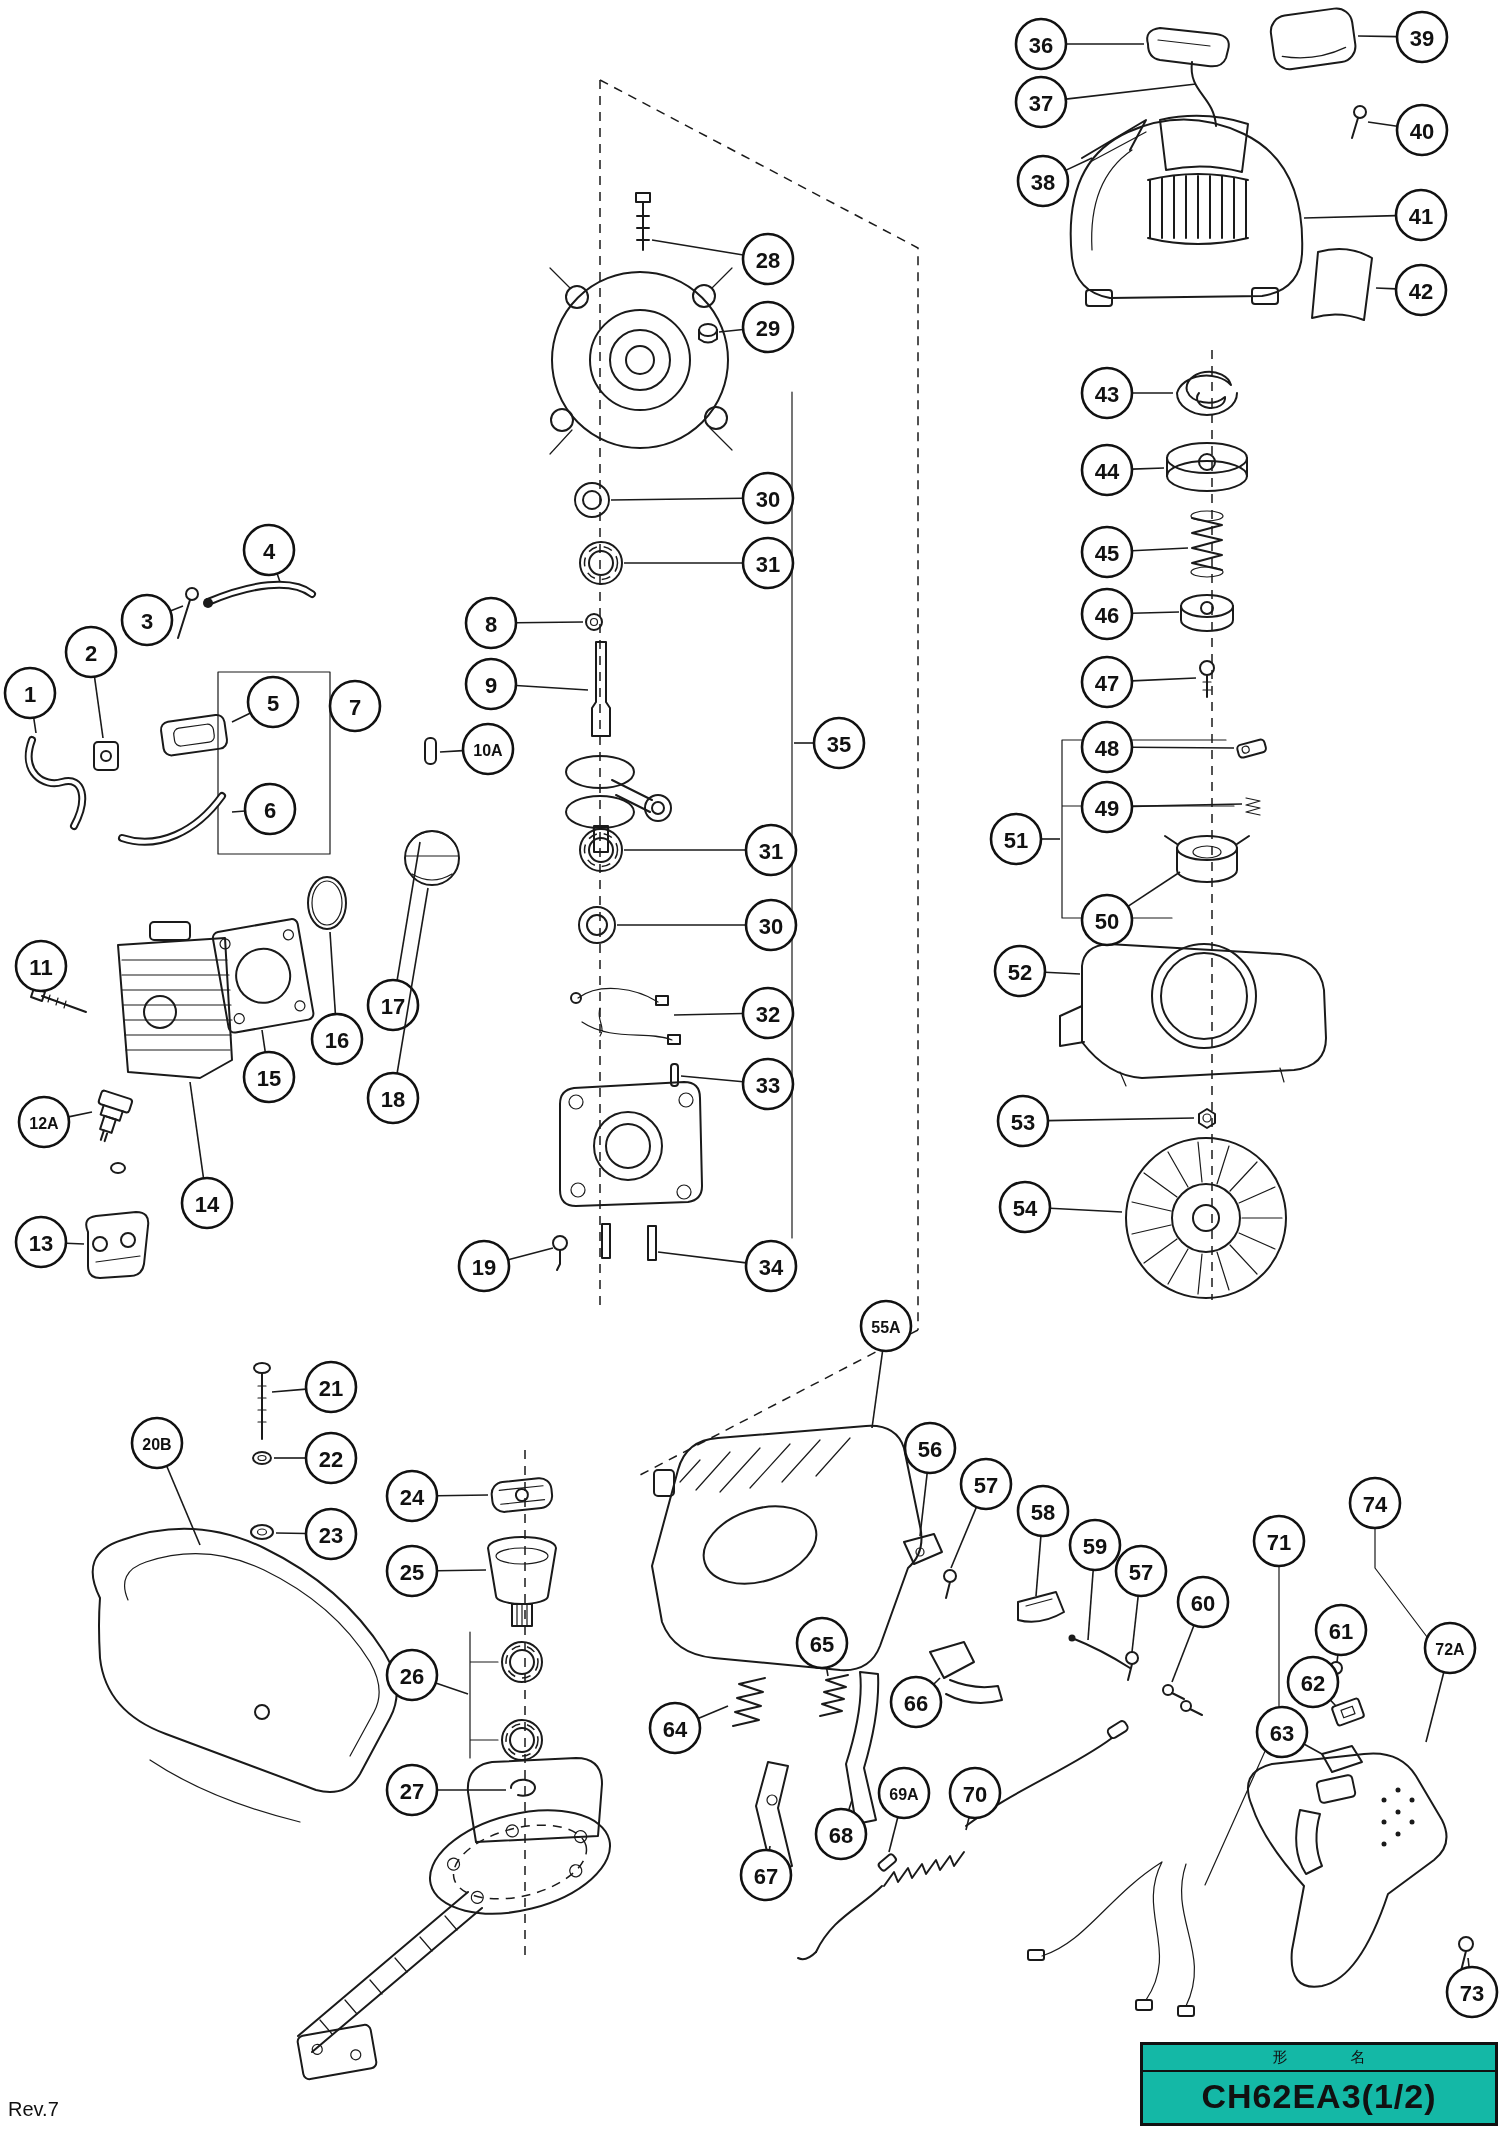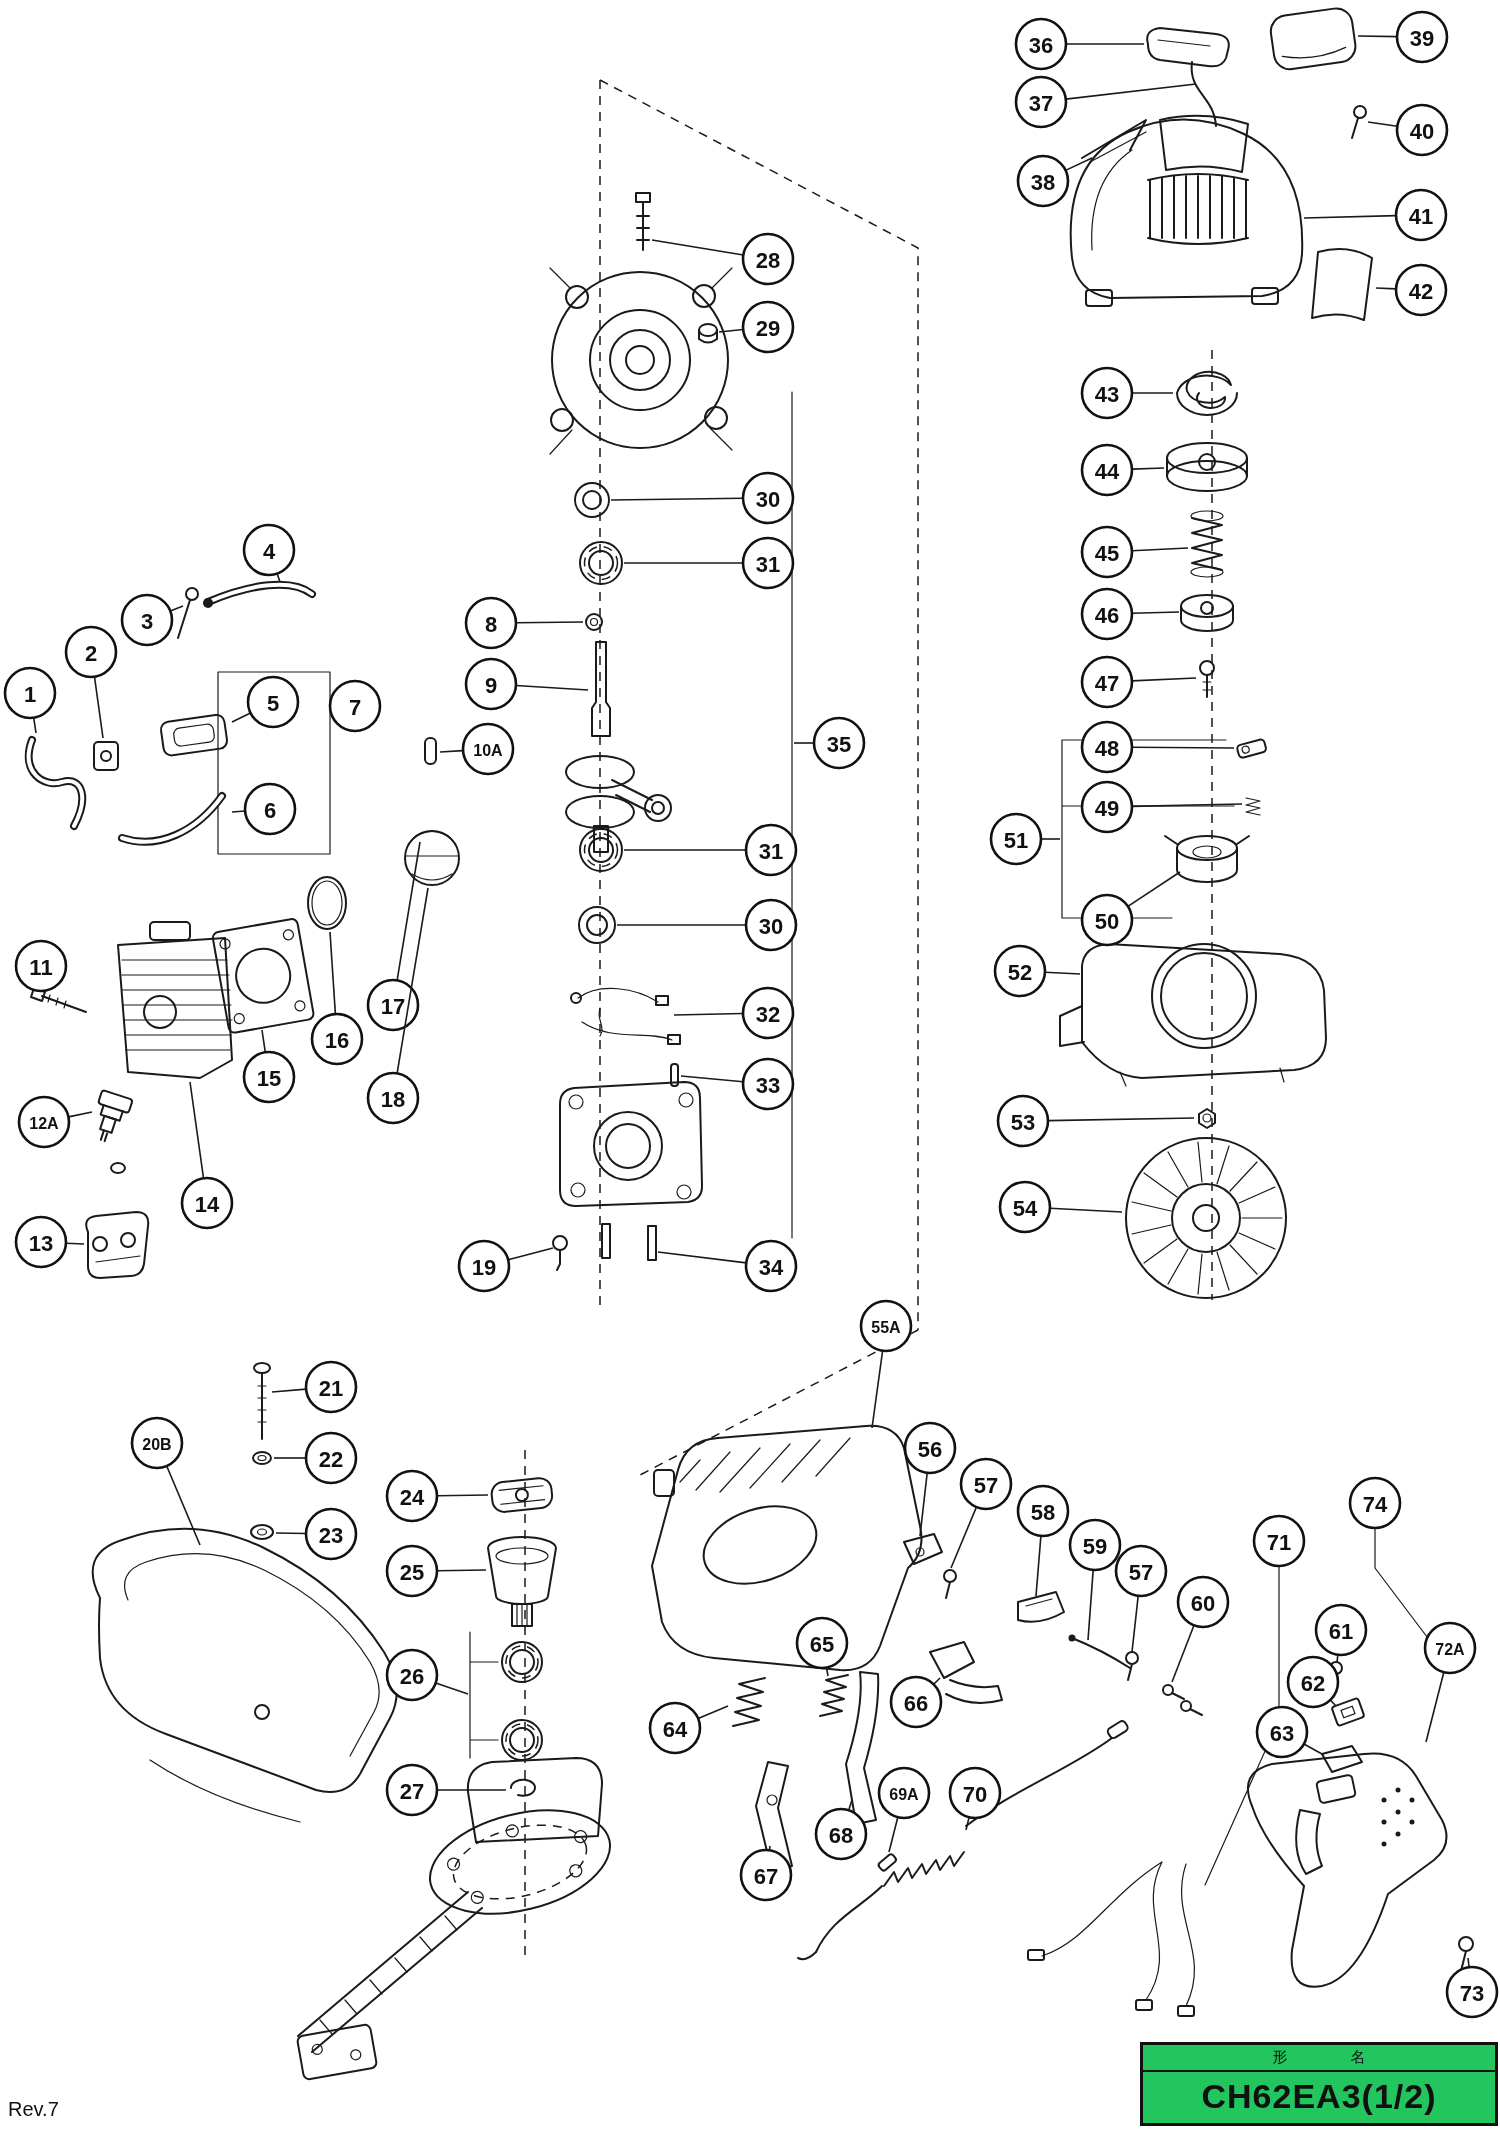--- a/index.html
+++ b/index.html
@@ -11,21 +11,21 @@
   .dash{fill:none;stroke:#1a1a1a;stroke-width:1.5;stroke-dasharray:9 7;stroke-linecap:butt;}
   .fill{fill:#1a1a1a;stroke:none;}
   .tube{fill:none;stroke:#1a1a1a;stroke-width:8;stroke-linecap:round;}
   .tube-core{fill:none;stroke:#ffffff;stroke-width:4;stroke-linecap:round;}
   .leader{stroke:#1a1a1a;stroke-width:1.6;}
   .balloon{fill:#ffffff;stroke:#111111;stroke-width:2.6;}
   .balloon-label{font-family:"Liberation Sans",sans-serif;font-weight:bold;font-size:22px;
                  text-anchor:middle;dominant-baseline:central;fill:#111;}
   .balloon-label.small{font-size:16px;}
   .title-block{position:absolute;left:1140px;top:2042px;width:352px;border:3px solid #111;
-               background:#22c55e;text-align:center;}
+               background:#14b8a6;text-align:center;}
   .tb-label{border-bottom:2px solid #111;font-size:15px;padding:3px 0;letter-spacing:1.6em;
             text-indent:1.6em;}
   .tb-model{font-size:34px;font-weight:bold;padding:5px 0 7px 0;letter-spacing:1px;}
   .rev{position:absolute;left:8px;top:2098px;font-size:20px;font-weight:normal;}
 </style>
 </head>
 <body>
 
 <div id="page">
 

